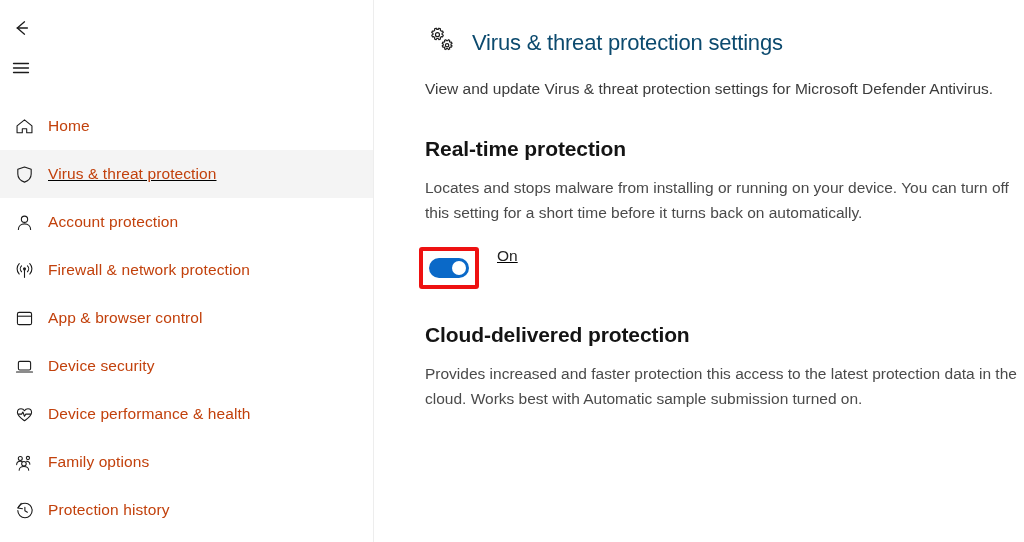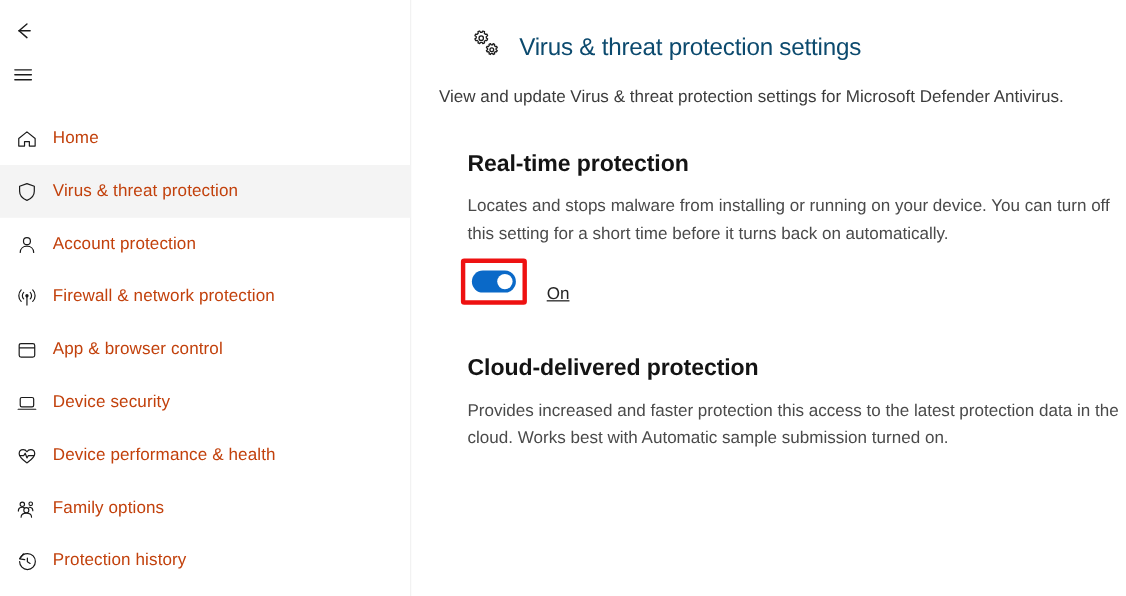--- a/index.html
+++ b/index.html
@@ -51,20 +51,21 @@
   .nav-item {
     height: 48px;
     display: flex;
     align-items: center;
     cursor: pointer;
     position: relative;
     background: transparent;
   }
   .nav-item.selected {
     background: #f4f4f4;
+    text-decoration: underline;
   }
   .nav-item .nav-icon {
     width: 34px;
     min-width: 34px;
     margin-left: 7px;
     display: flex;
     align-items: center;
     justify-content: center;
     color: #1b1b1b;
   }
@@ -102,21 +103,21 @@
   }
   .page-title {
     font-size: 22px;
     font-weight: 400;
     color: #0c4a6e;
     letter-spacing: -0.2px;
     line-height: 1.1;
     white-space: nowrap;
   }
   .page-desc {
-    margin-left: 25px;
+    margin-left: 51px;
     margin-top: 14px;
     width: 600px;
     font-size: 15.5px;
     line-height: 25px;
     color: #3c3c3c;
   }
 
   .section {
     margin-left: 51px;
     margin-top: 36px;
@@ -131,21 +132,21 @@
   }
   .section-desc {
     font-size: 15.5px;
     line-height: 25px;
     color: #4a4a4a;
     width: 596px;
   }
 
   .toggle-row {
     display: flex;
-    align-items: flex-end;
+    align-items: flex-start;
     margin-top: 22px;
     position: relative;
     height: 30px;
     text-decoration: underline;
   }
   .toggle-wrap {
     position: relative;
     width: 60px;
     height: 42px;
     margin-left: -6px;

